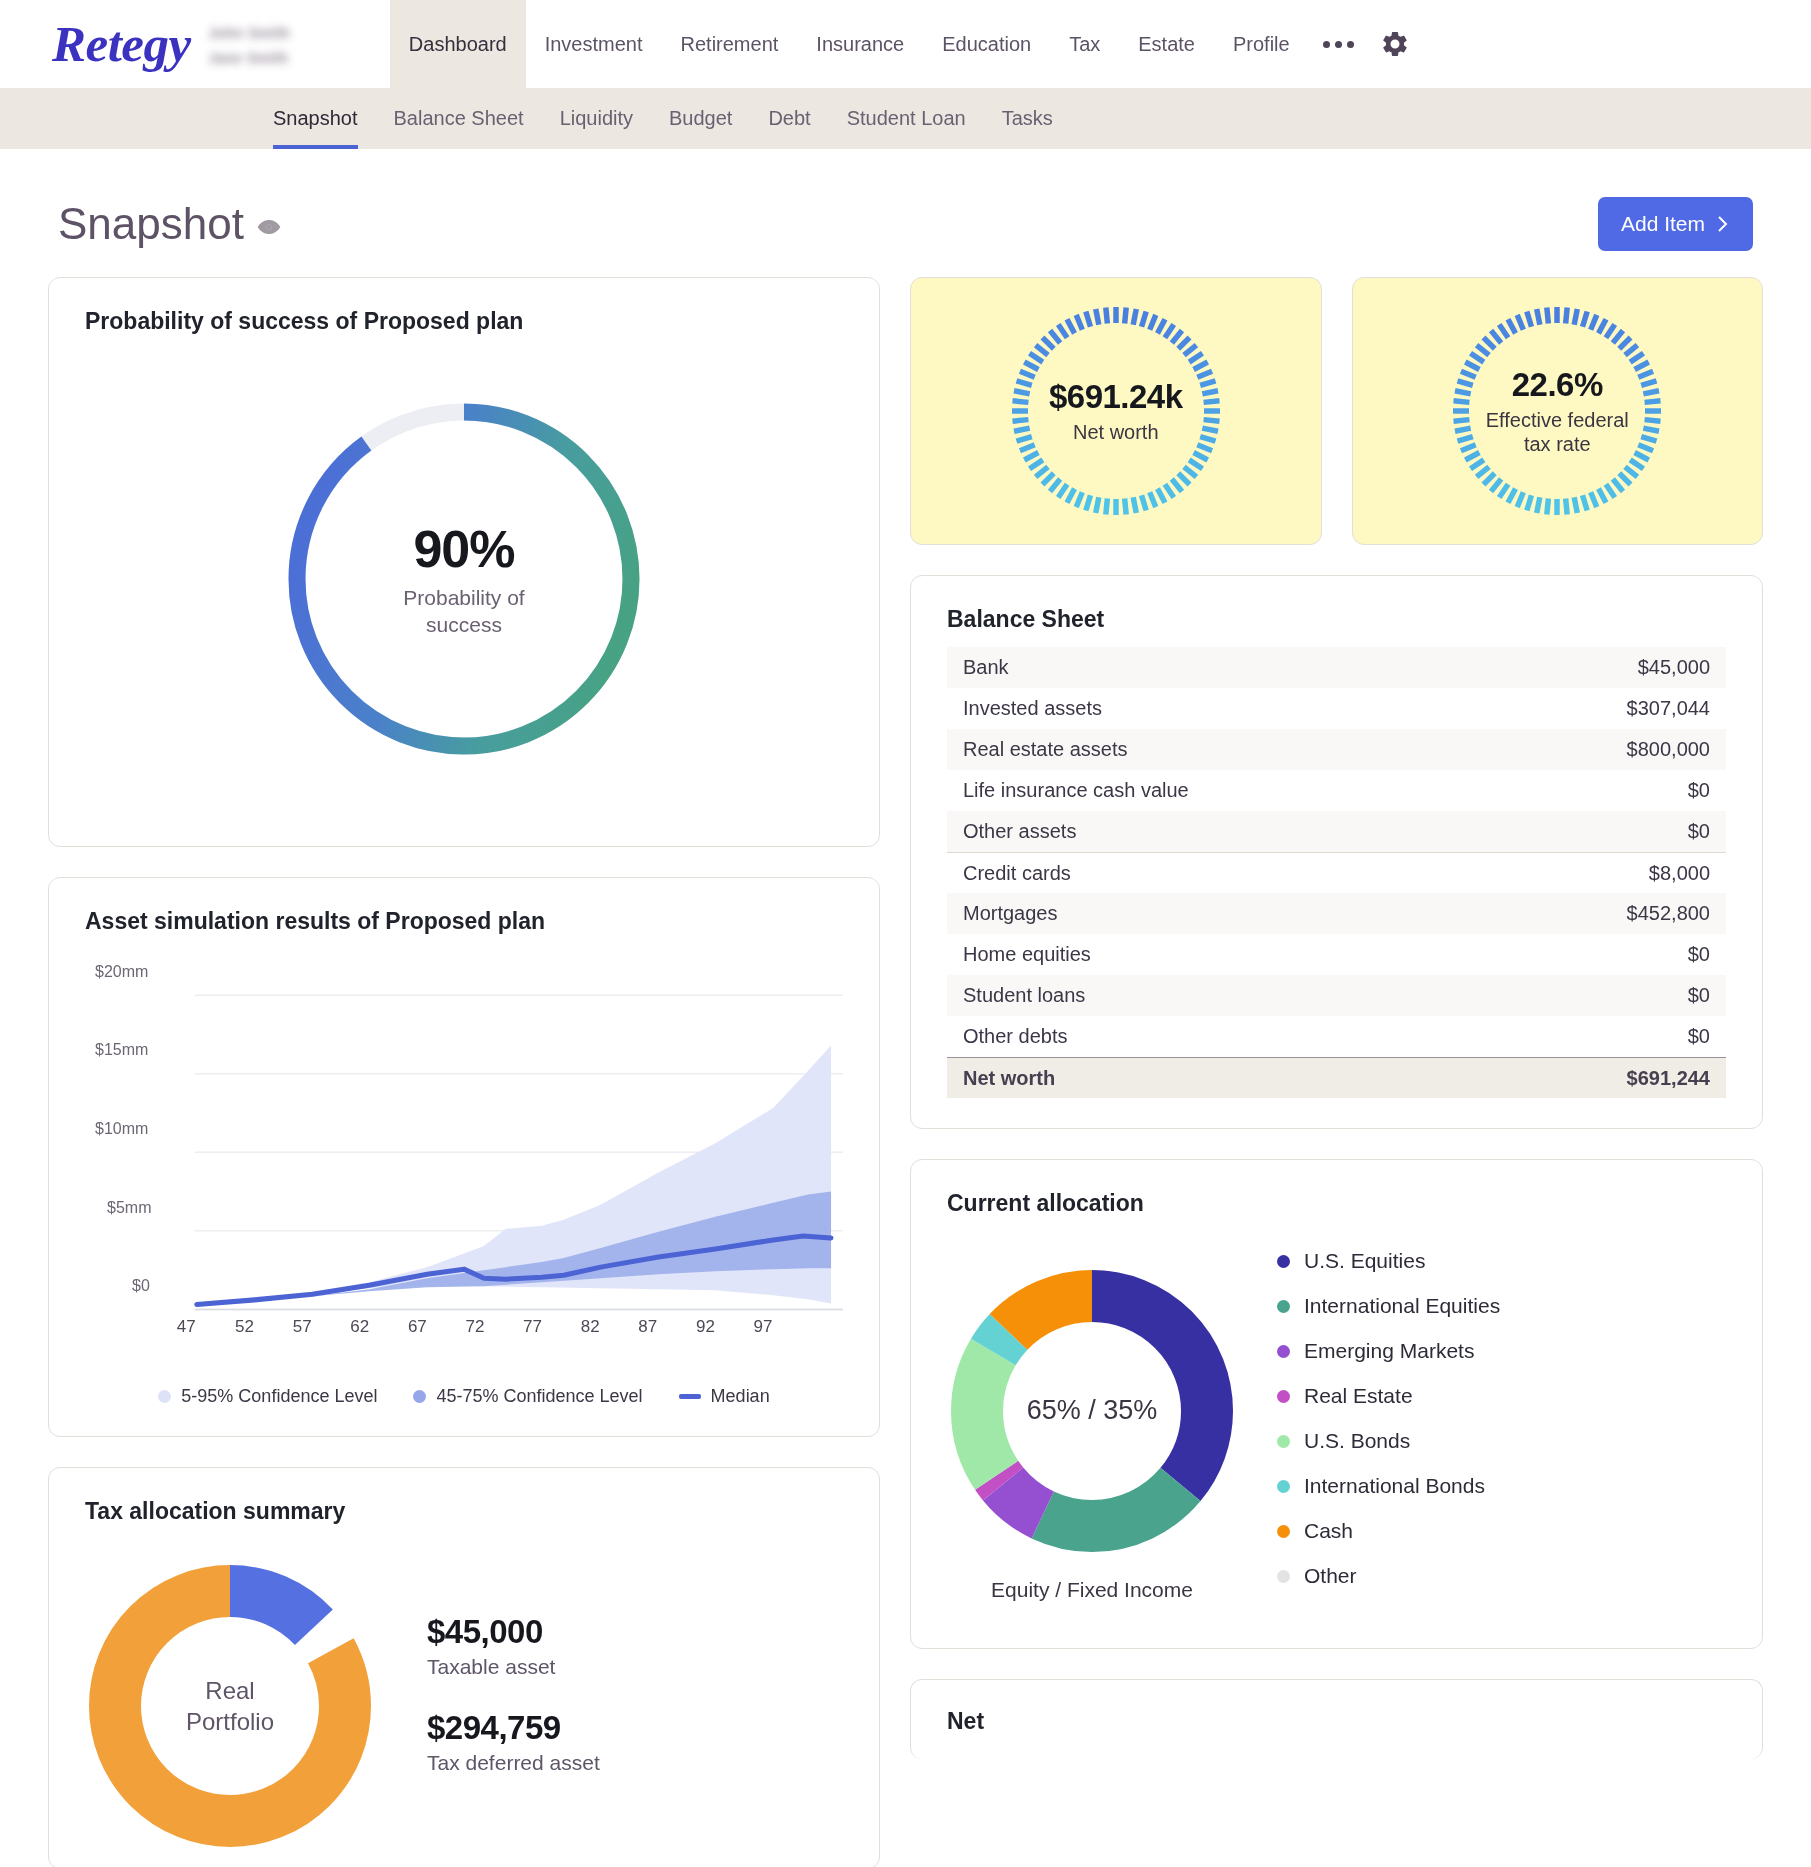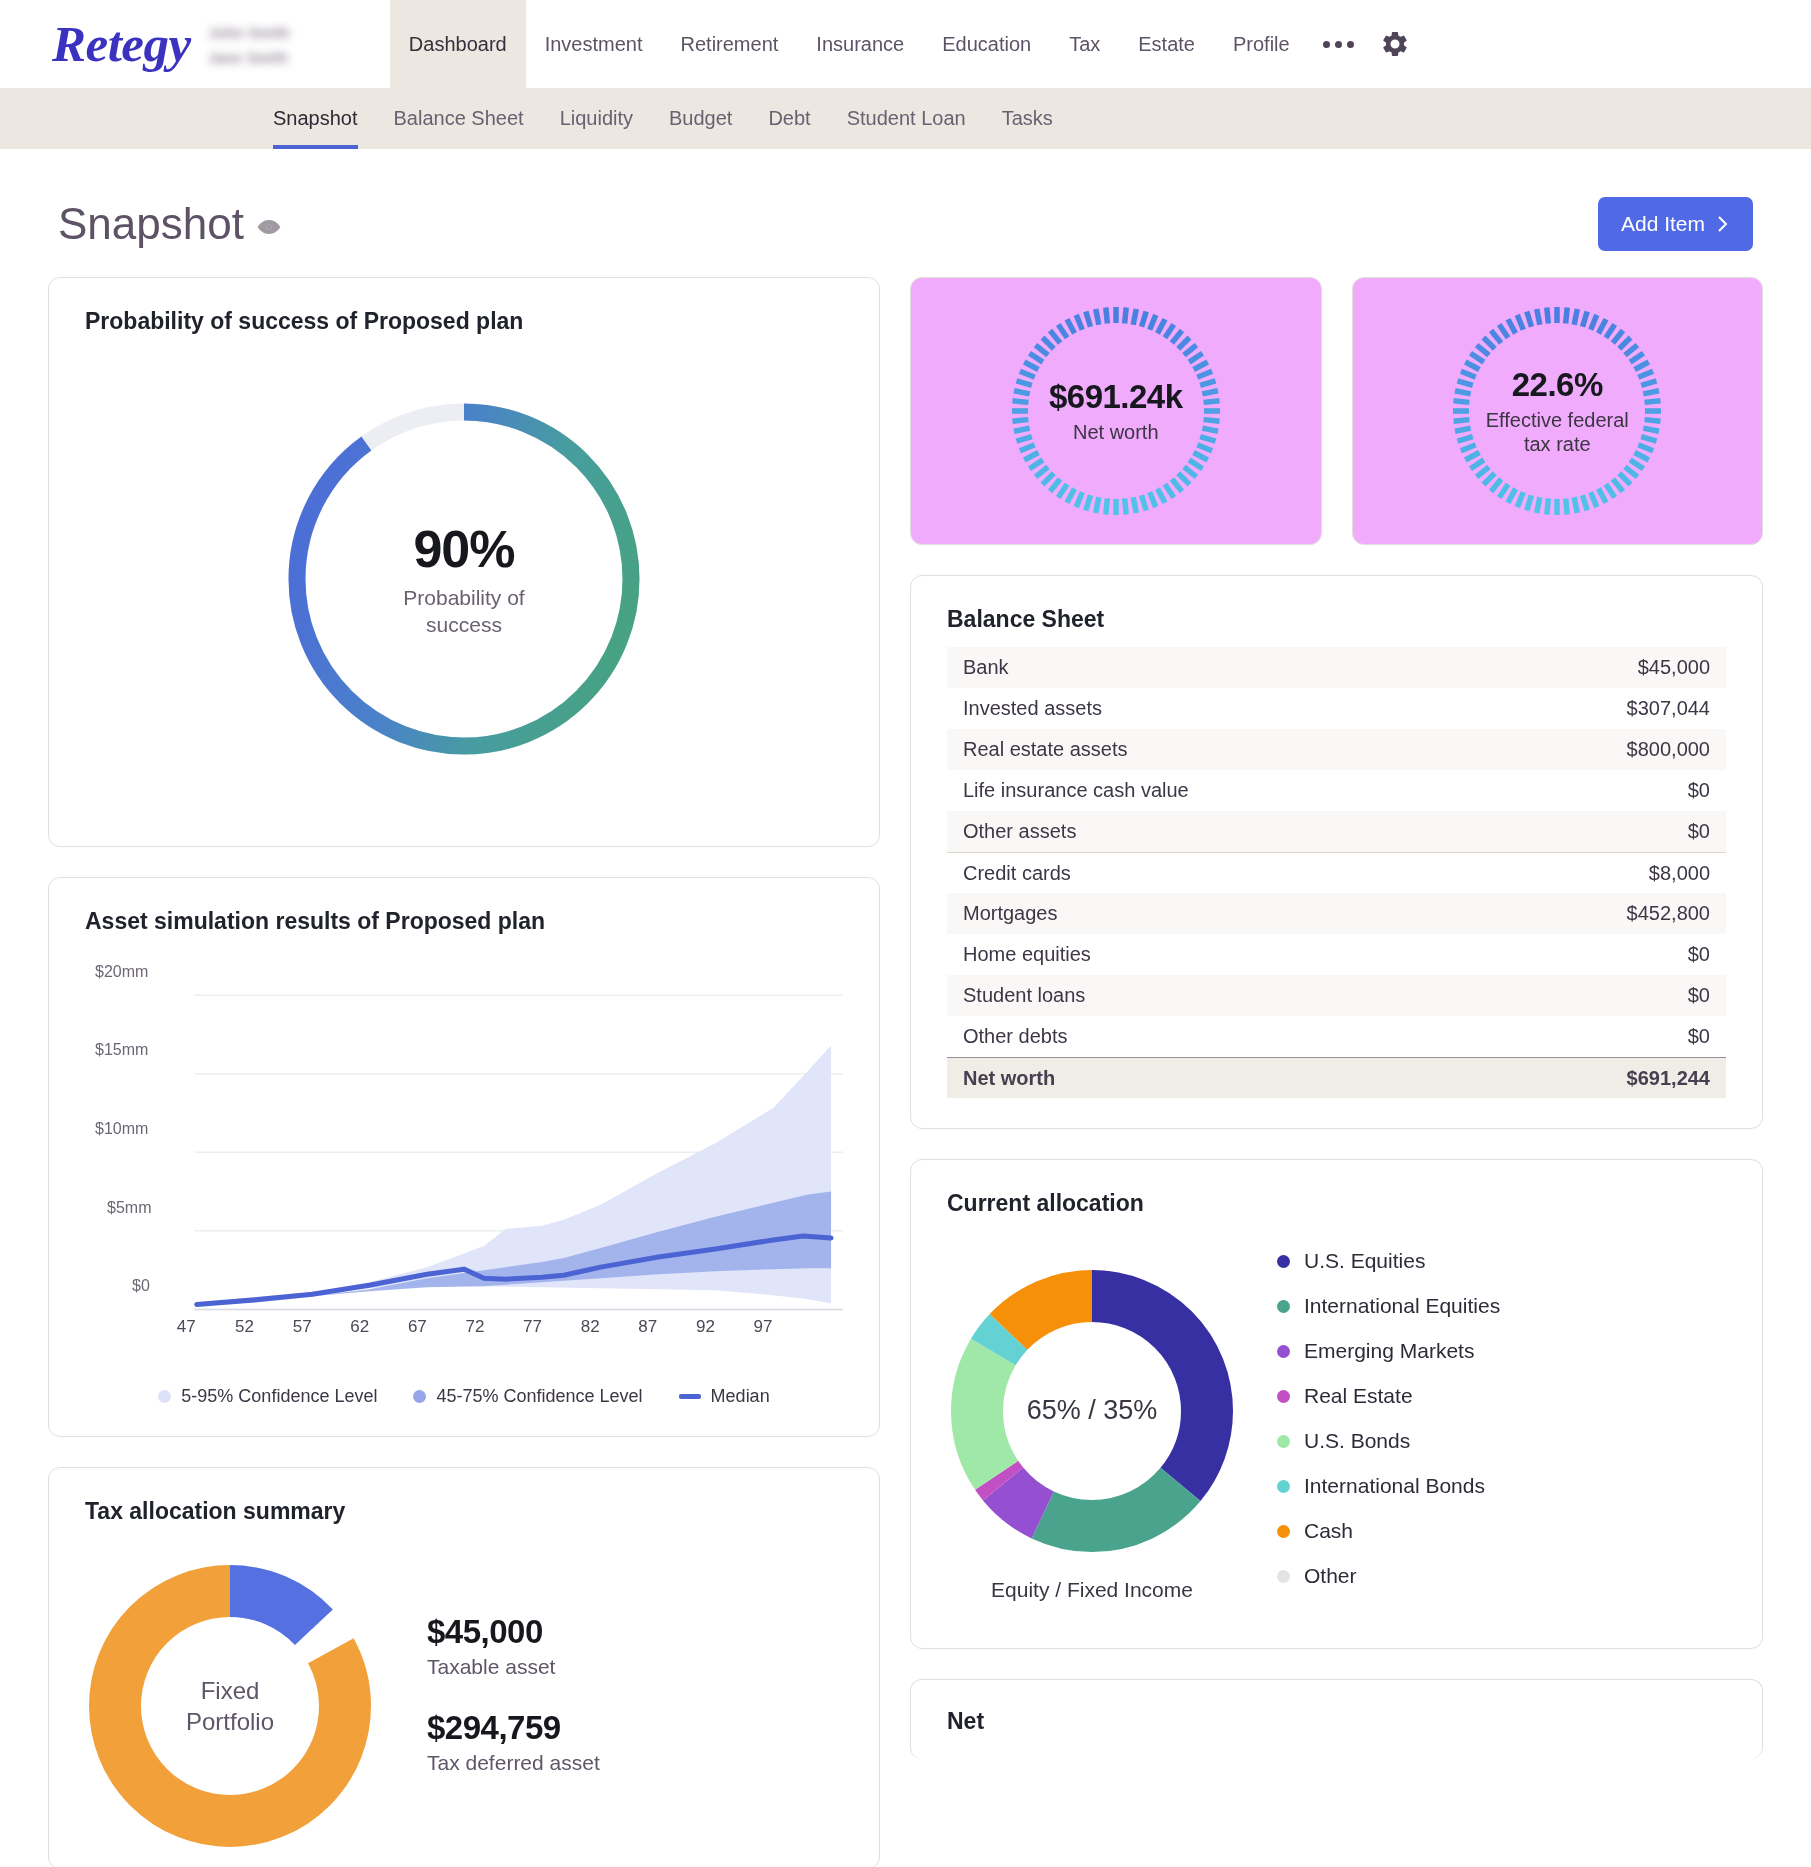--- a/index.html
+++ b/index.html
@@ -175,21 +175,21 @@
 
   
   .gauges { display: grid; grid-template-columns: 1fr 1fr; gap: 30px; }
   .gauge-card {
     border: 1px solid #e4ded8;
     border-radius: 12px;
     height: 268px;
     display: flex;
     align-items: center;
     justify-content: center;
-    background: #f0abfc;
+    background: #fef9c3;
   }
   .gauge-wrap { position: relative; width: 222px; height: 222px; }
   .gauge-center {
     position: absolute; inset: 0;
     display: flex; flex-direction: column;
     align-items: center; justify-content: center;
     gap: 4px;
   }
   .gauge-value { font-size: 33px; font-weight: 700; color: #16181d; letter-spacing: -0.5px; }
   .gauge-label { font-size: 20px; color: #3b3542; text-align: center; line-height: 1.22; }
@@ -427,21 +427,21 @@
         <div class="tax-body">
           <div class="tax-wrap">
             <svg width="290" height="290" viewBox="0 0 290 290">
               <g transform="rotate(-90 145 145)">
                 <circle cx="145" cy="145" r="115" fill="none" stroke="#f2a03a" stroke-width="52" stroke-dasharray="599.8 722.6" stroke-dashoffset="-122.8"></circle>
                 <circle cx="145" cy="145" r="115" fill="none" stroke="#5570e0" stroke-width="52" stroke-dasharray="93.9 722.6" stroke-dashoffset="0"></circle>
                 <circle cx="145" cy="145" r="115" fill="none" stroke="#84dd8e" stroke-width="52" stroke-dasharray="28.9 722.6" stroke-dashoffset="28.9"></circle>
               </g>
             </svg>
             <div class="tax-center">
-              <span>Fixed</span>
+              <span>Real</span>
               <span>Portfolio</span>
             </div>
           </div>
           <div class="tax-stats">
             <div>
               <div class="tax-stat-value">$45,000</div>
               <div class="tax-stat-label">Taxable asset</div>
             </div>
             <div>
               <div class="tax-stat-value">$294,759</div>

